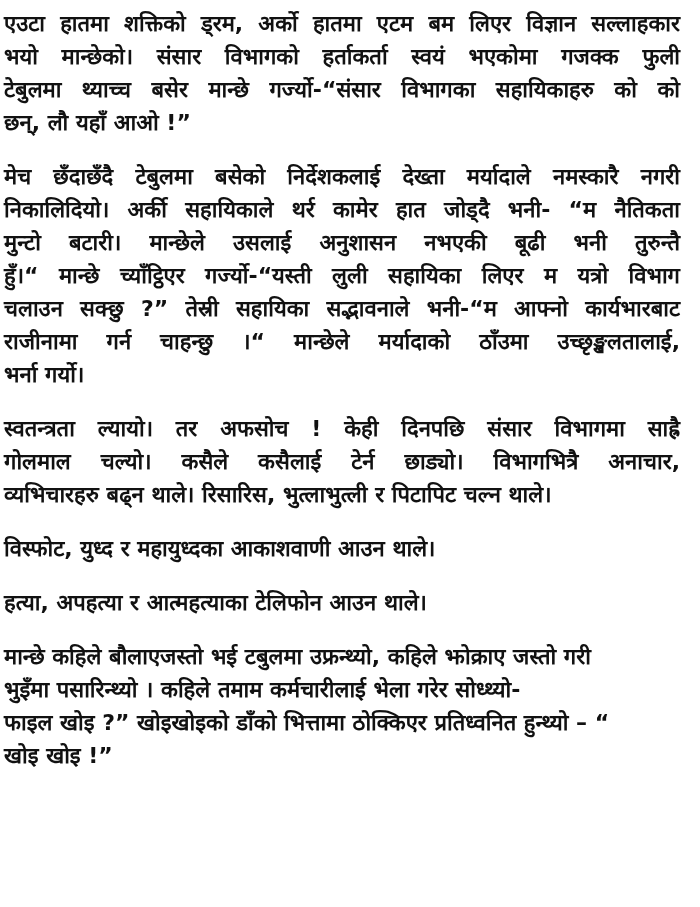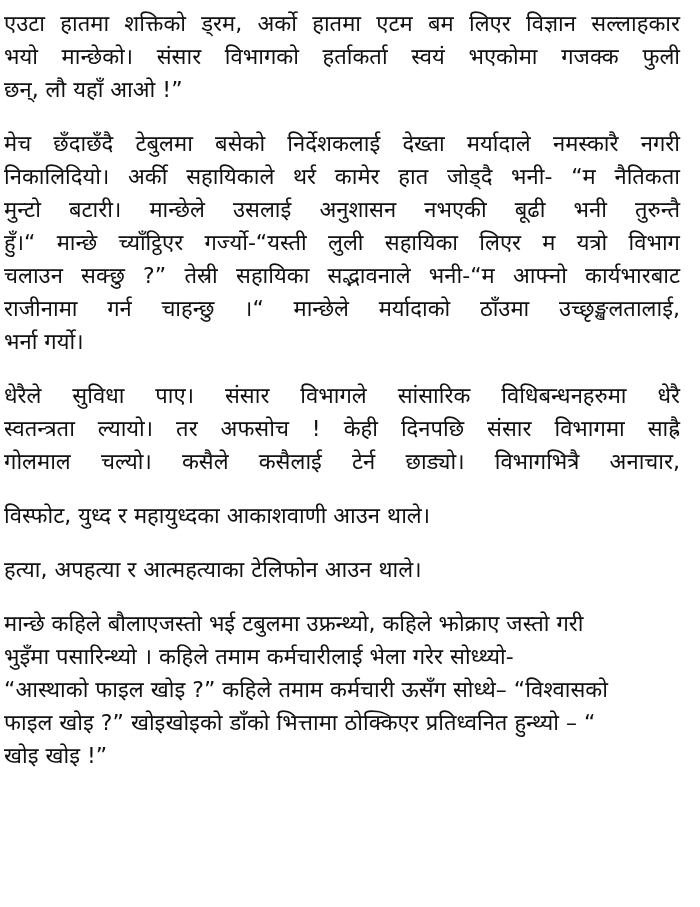--- a/index.html
+++ b/index.html
@@ -14,20 +14,21 @@
     box-sizing: border-box;
     background: #ffffff;
     color: #111111;
     padding: 7px 20px 0 4px;
     overflow: hidden;
     font-family: "DejaVu Sans", "Liberation Sans", sans-serif;
     font-size: 22px;
   }
   .para {
     margin: 0 0 21px 0;
+    font-weight: bold;
   }
   .para:last-child {
     margin-bottom: 18px;
   }
   .ln {
     line-height: 33px;
     white-space: normal;
   }
   
   .ln.j {
@@ -41,48 +42,48 @@
   }
 </style>
 </head>
 <body>
 
 <div class="page">
 
   <div class="para">
     <div class="ln j">एउटा हातमा शक्तिको ड्रम, अर्को हातमा एटम बम लिएर विज्ञान सल्लाहकार</div>
     <div class="ln j">भयो मान्छेको। संसार विभागको हर्ताकर्ता स्वयं भएकोमा गजक्क फुली</div>
+    <div class="ln j">टेबुलमा थ्याच्च बसेर मान्छे गर्ज्यो-“संसार विभागका सहायिकाहरु को को</div>
     <div class="ln r">छन्, लौ यहाँ आओ !”</div>
   </div>
 
   <div class="para">
     <div class="ln j">मेच छँदाछँदै टेबुलमा बसेको निर्देशकलाई देख्ता मर्यादाले नमस्कारै नगरी</div>
     <div class="ln j">निकालिदियो। अर्की सहायिकाले थर्र कामेर हात जोड्दै भनी- “म नैतिकता</div>
     <div class="ln j">मुन्टो बटारी। मान्छेले उसलाई अनुशासन नभएकी बूढी भनी तुरुन्तै</div>
     <div class="ln j">हुँ।“ मान्छे च्याँट्ठिएर गर्ज्यो-“यस्ती लुली सहायिका लिएर म यत्रो विभाग</div>
     <div class="ln j">चलाउन सक्छु ?” तेस्री सहायिका सद्भावनाले भनी-“म आफ्नो कार्यभारबाट</div>
     <div class="ln j">राजीनामा गर्न चाहन्छु ।“ मान्छेले मर्यादाको ठाँउमा उच्छृङ्खलतालाई,</div>
     <div class="ln r">भर्ना गर्यो।</div>
   </div>
 
   <div class="para">
-    <div class="ln j">धेरैले सुविधा पाए। संसार विभागले सांसारिक विधिबन्धनहरुमा धेरै</div>
     <div class="ln j">स्वतन्त्रता ल्यायो। तर अफसोच ! केही दिनपछि संसार विभागमा साह्रै</div>
     <div class="ln j">गोलमाल चल्यो। कसैले कसैलाई टेर्न छाड्यो। विभागभित्रै अनाचार,</div>
+    <div class="ln r">व्यभिचारहरु बढ्न थाले। रिसारिस, भुत्लाभुत्ली र पिटापिट चल्न थाले।</div>
   </div>
 
   <div class="para">
     <div class="ln r">विस्फोट, युध्द र महायुध्दका आकाशवाणी आउन थाले।</div>
   </div>
 
   <div class="para">
     <div class="ln r">हत्या, अपहत्या र आत्महत्याका टेलिफोन आउन थाले।</div>
   </div>
 
   <div class="para">
     <div class="ln r">मान्छे कहिले बौलाएजस्तो भई टबुलमा उफ्रन्थ्यो, कहिले झोक्राए जस्तो गरी</div>
     <div class="ln r">भुइँमा पसारिन्थ्यो । कहिले तमाम कर्मचारीलाई भेला गरेर सोध्थ्यो-</div>
-    <div class="ln r">“आस्थाको फाइल खोइ ?” कहिले तमाम कर्मचारी ऊसँग सोध्थे– “विश्वासको</div>
     <div class="ln r">फाइल खोइ ?” खोइखोइको डाँको भित्तामा ठोक्किएर प्रतिध्वनित हुन्थ्यो – “</div>
     <div class="ln r">खोइ खोइ !”</div>
   </div>
 
 </div>
 
 </body></html>

